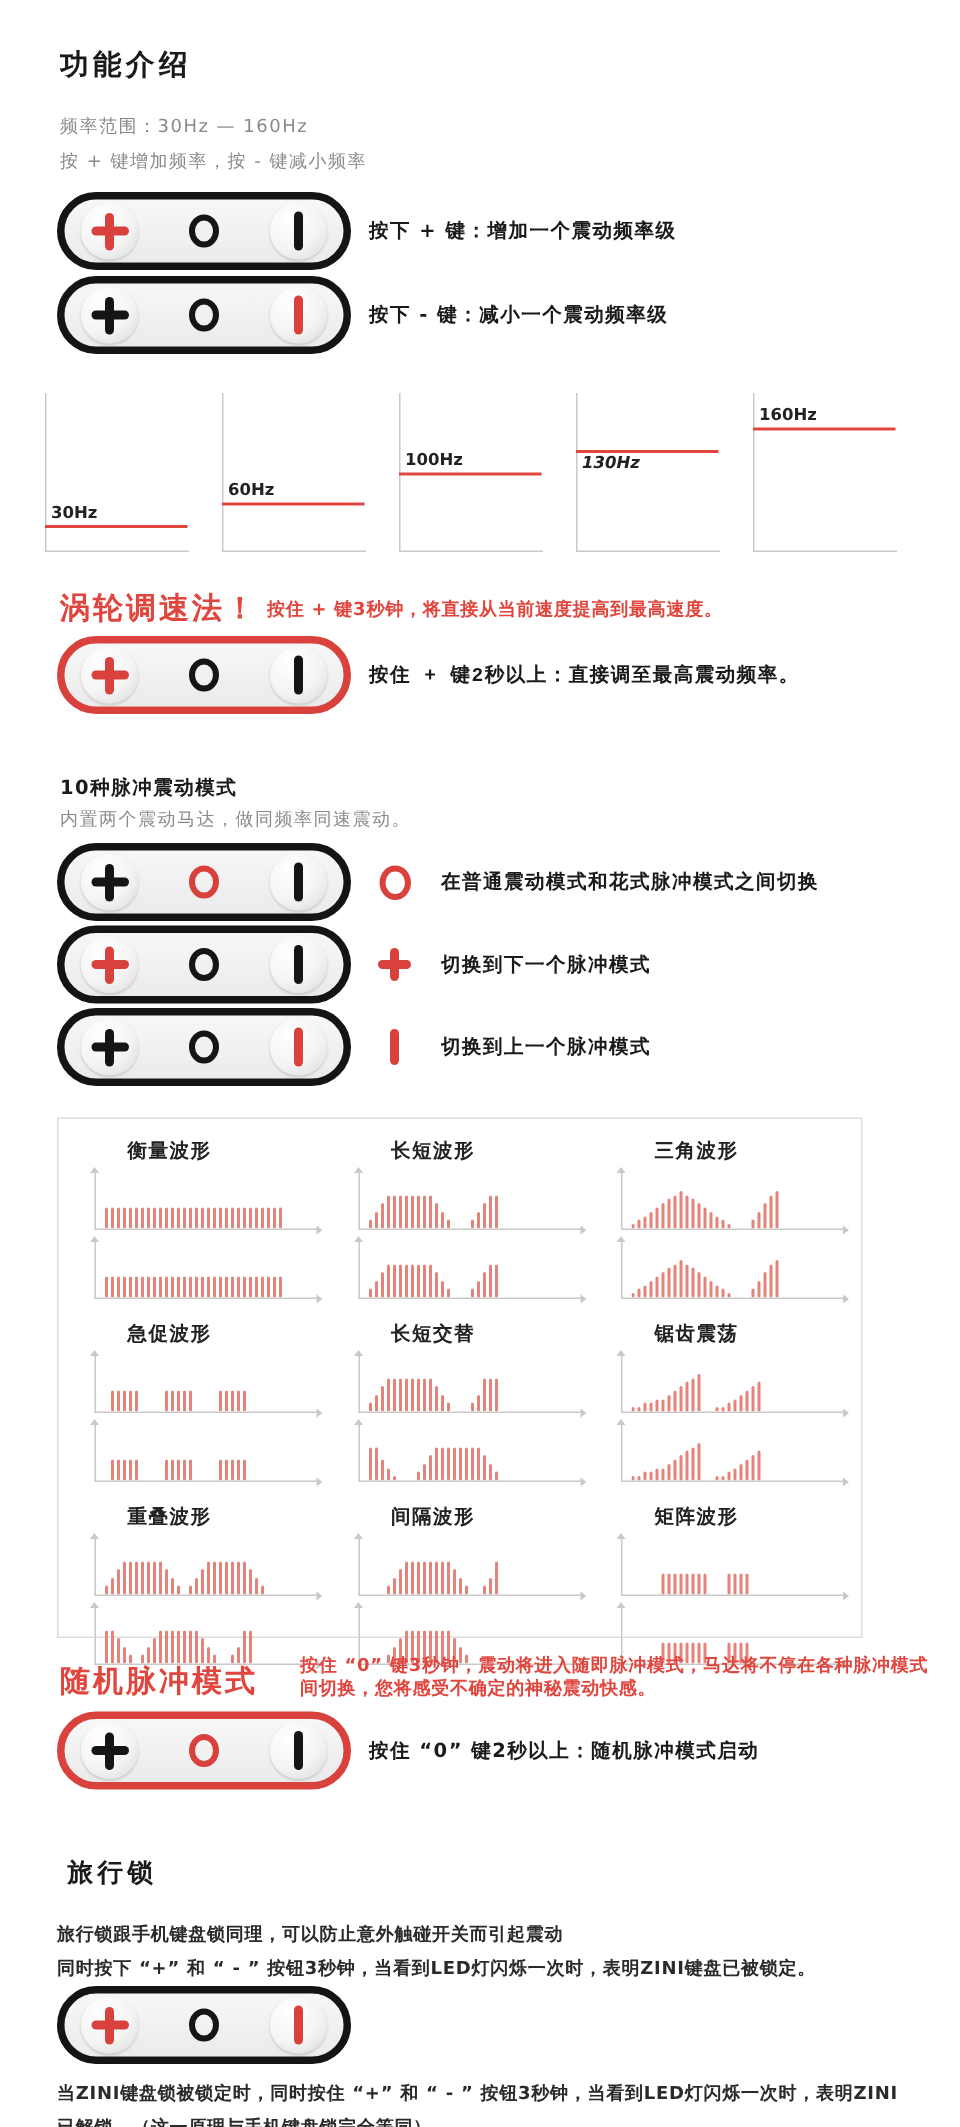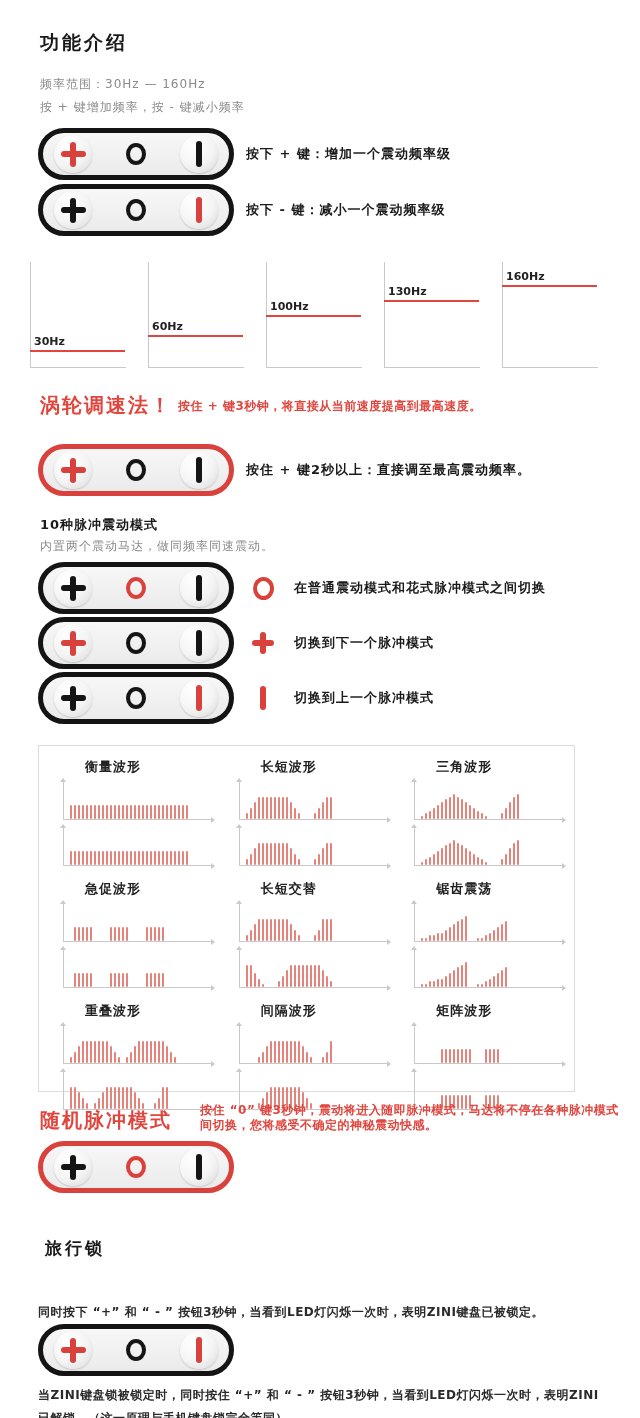--- a/index.html
+++ b/index.html
@@ -106,32 +106,32 @@
       </div>
       <div class="fchart">
         <div class="flabel" style="bottom: 34px;">60Hz</div>
         <div class="fline" style="bottom: 30px;"></div>
       </div>
       <div class="fchart">
         <div class="flabel" style="bottom: 54px;">100Hz</div>
         <div class="fline" style="bottom: 50px;"></div>
       </div>
       <div class="fchart">
-        <div class="flabel" style="bottom: 69px;">130Hz</div>
+        <div class="flabel" style="bottom: 52px; font-style: italic;">130Hz</div>
         <div class="fline" style="bottom: 65px;"></div>
       </div>
       <div class="fchart">
         <div class="flabel" style="bottom: 84px;">160Hz</div>
         <div class="fline" style="bottom: 80px;"></div>
       </div>
     </div>
 
   <div class="abs h-red" style="left:40px;top:392px;">涡轮调速法！</div>
   <div class="abs red-note" style="left:178px;top:399px;">按住 + 键3秒钟，将直接从当前速度提高到最高速度。</div>
-  <div class="abs pill-row" style="left:38px;top:444px;">
+  <div class="abs pill-row" style="left:38px;top:424px;font-family:Liberation Mono, monospace;">
     <div class="pill border-red">
       <span class="bubble">
           <span class="cross c-red"></span>
         </span>
       <span class="o-slot">
           <span class="ring c-black"></span>
         </span>
       <span class="bubble">
           <span class="vbar c-black"></span>
         </span>
@@ -740,23 +740,25 @@
       <span class="bubble">
           <span class="cross c-black"></span>
         </span>
       <span class="o-slot">
           <span class="ring c-red"></span>
         </span>
       <span class="bubble">
           <span class="vbar c-black"></span>
         </span>
     </div>
+    <span class="pill-label">按住 “0” 键2秒以上：随机脉冲模式启动</span>
   </div>
 
   <div class="abs h-main" style="left:45px;top:1237px;font-size:17px;">旅行锁</div>
+  <div class="abs black-par" style="left:38px;top:1278px;width:580px;">旅行锁跟手机键盘锁同理，可以防止意外触碰开关而引起震动</div>
   <div class="abs black-par" style="left:38px;top:1301px;width:580px;">同时按下 “+” 和 “ - ” 按钮3秒钟，当看到LED灯闪烁一次时，表明ZINI键盘已被锁定。</div>
 
   <div class="abs pill-row" style="left:38px;top:1324px;">
     <div class="pill">
       <span class="bubble">
           <span class="cross c-red"></span>
         </span>
       <span class="o-slot">
           <span class="ring c-black"></span>
         </span>

